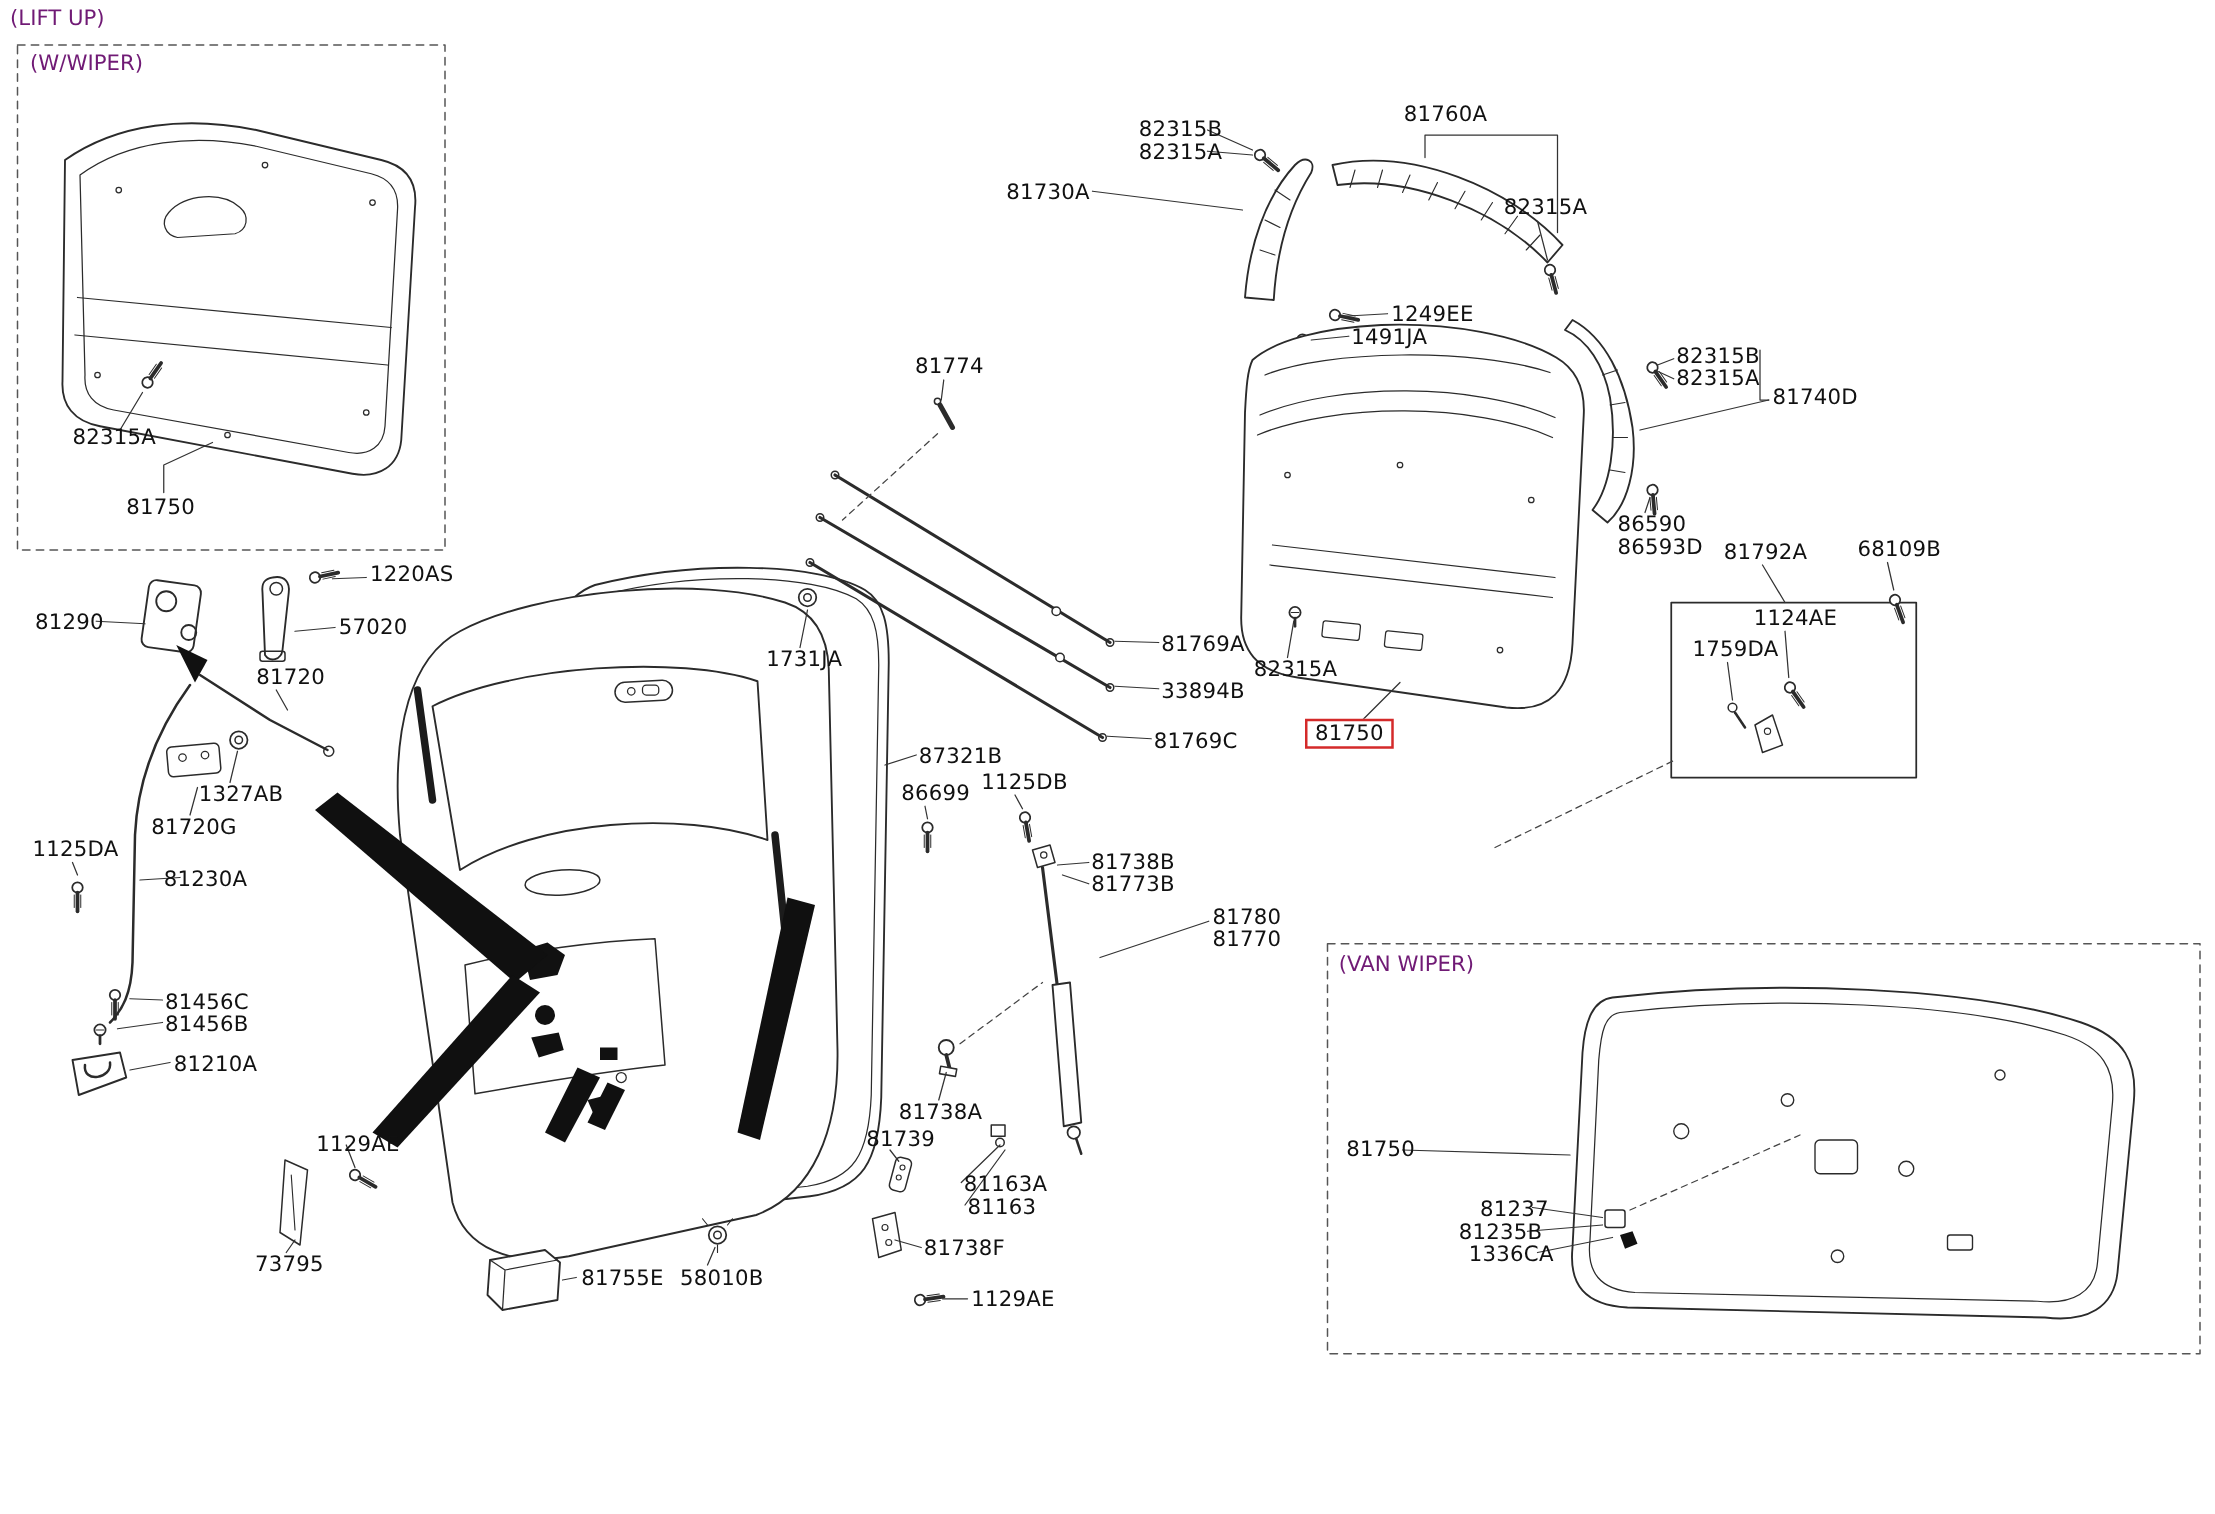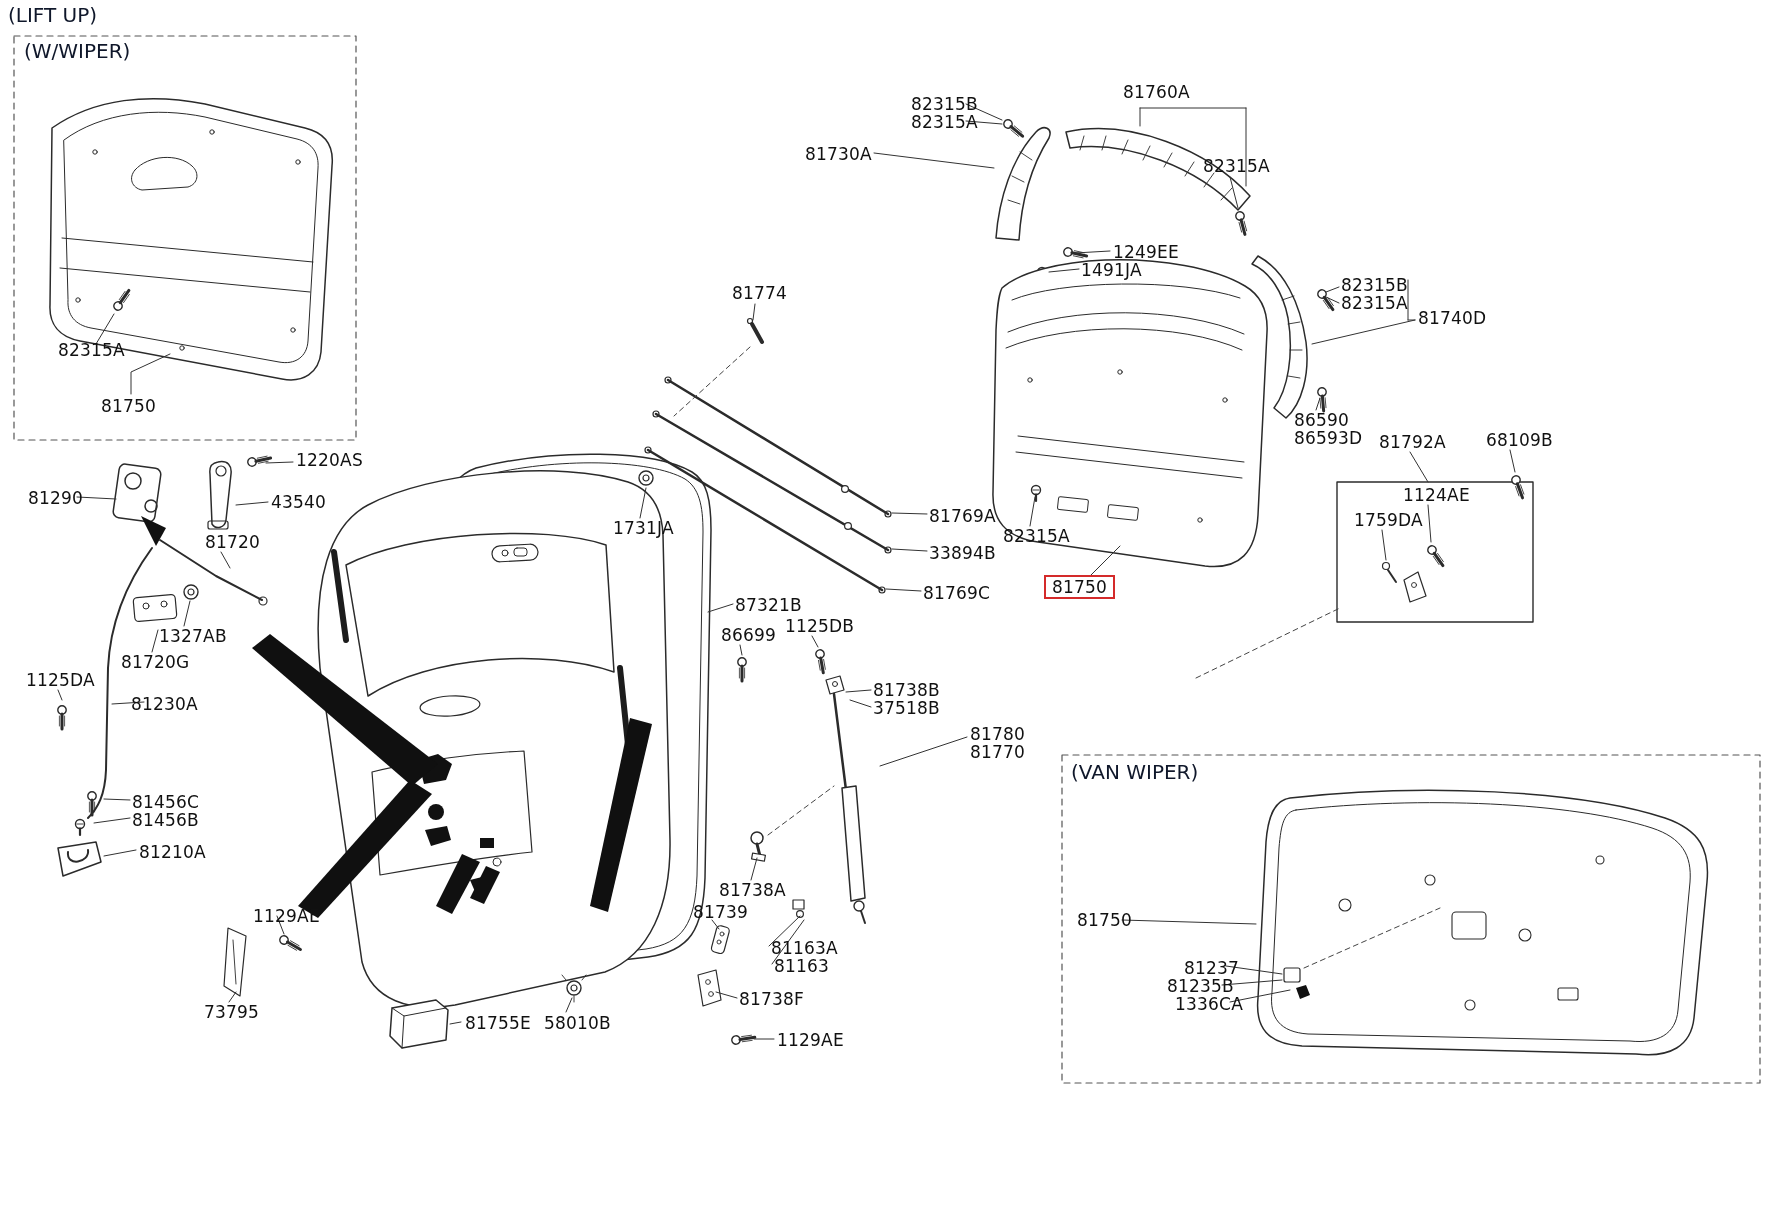--- a/index.html
+++ b/index.html
@@ -8,21 +8,21 @@
     font-family:"DejaVu Sans","Liberation Sans",sans-serif; overflow:hidden;
   }
   #art { position:absolute; left:0; top:0; }
   .lbl {
     position:absolute; font-size:17px; line-height:18px; color:#111;
     white-space:nowrap; letter-spacing:0.2px;
   }
   .lbl.selected {
     border:2px solid #d42a2a; padding:1px 6px; background:#fff;
   }
-  .note { position:absolute; font-size:20px; line-height:18px; color:#0f172a; white-space:nowrap; }
+  .note { position:absolute; font-size:17px; line-height:18px; color:#701a75; white-space:nowrap; }
 </style>
 </head>
 <body>
 
 <div id="stage">
 
 <svg id="art" width="1772" height="1211" viewBox="0 0 1772 1211" xmlns="http://www.w3.org/2000/svg">
   <defs>
     <g id="scr" stroke="#2b2b2b" fill="#fff">
       <circle cx="0" cy="0" r="4.2" stroke-width="1.4"></circle>
@@ -290,21 +290,21 @@
 </svg>
 
 <div class="note" style="left:8px;top:6px">(LIFT UP)</div>
 <div class="note" style="left:24px;top:42px">(W/WIPER)</div>
 <div class="note" style="left:1071px;top:763px">(VAN WIPER)</div>
 
 <div class="lbl" style="left:58px;top:341px">82315A</div>
 <div class="lbl" style="left:101px;top:397px">81750</div>
 <div class="lbl" style="left:296px;top:451px">1220AS</div>
 <div class="lbl" style="left:28px;top:489px">81290</div>
-<div class="lbl" style="left:271px;top:493px">43540</div>
+<div class="lbl" style="left:271px;top:493px">57020</div>
 <div class="lbl" style="left:205px;top:533px">81720</div>
 <div class="lbl" style="left:159px;top:627px">1327AB</div>
 <div class="lbl" style="left:121px;top:653px">81720G</div>
 <div class="lbl" style="left:26px;top:671px">1125DA</div>
 <div class="lbl" style="left:131px;top:695px">81230A</div>
 <div class="lbl" style="left:132px;top:793px">81456C</div>
 <div class="lbl" style="left:132px;top:811px">81456B</div>
 <div class="lbl" style="left:139px;top:843px">81210A</div>
 <div class="lbl" style="left:253px;top:907px">1129AE</div>
 <div class="lbl" style="left:204px;top:1003px">73795</div>
@@ -312,21 +312,21 @@
 <div class="lbl" style="left:544px;top:1014px">58010B</div>
 <div class="lbl" style="left:613px;top:519px">1731JA</div>
 <div class="lbl" style="left:732px;top:284px">81774</div>
 <div class="lbl" style="left:735px;top:596px">87321B</div>
 <div class="lbl" style="left:721px;top:626px">86699</div>
 <div class="lbl" style="left:785px;top:617px">1125DB</div>
 <div class="lbl" style="left:929px;top:507px">81769A</div>
 <div class="lbl" style="left:929px;top:544px">33894B</div>
 <div class="lbl" style="left:923px;top:584px">81769C</div>
 <div class="lbl" style="left:873px;top:681px">81738B</div>
-<div class="lbl" style="left:873px;top:699px">37518B</div>
+<div class="lbl" style="left:873px;top:699px">81773B</div>
 <div class="lbl" style="left:970px;top:725px">81780</div>
 <div class="lbl" style="left:970px;top:743px">81770</div>
 <div class="lbl" style="left:719px;top:881px">81738A</div>
 <div class="lbl" style="left:693px;top:903px">81739</div>
 <div class="lbl" style="left:771px;top:939px">81163A</div>
 <div class="lbl" style="left:774px;top:957px">81163</div>
 <div class="lbl" style="left:739px;top:990px">81738F</div>
 <div class="lbl" style="left:777px;top:1031px">1129AE</div>
 <div class="lbl" style="left:911px;top:95px">82315B</div>
 <div class="lbl" style="left:911px;top:113px">82315A</div>

